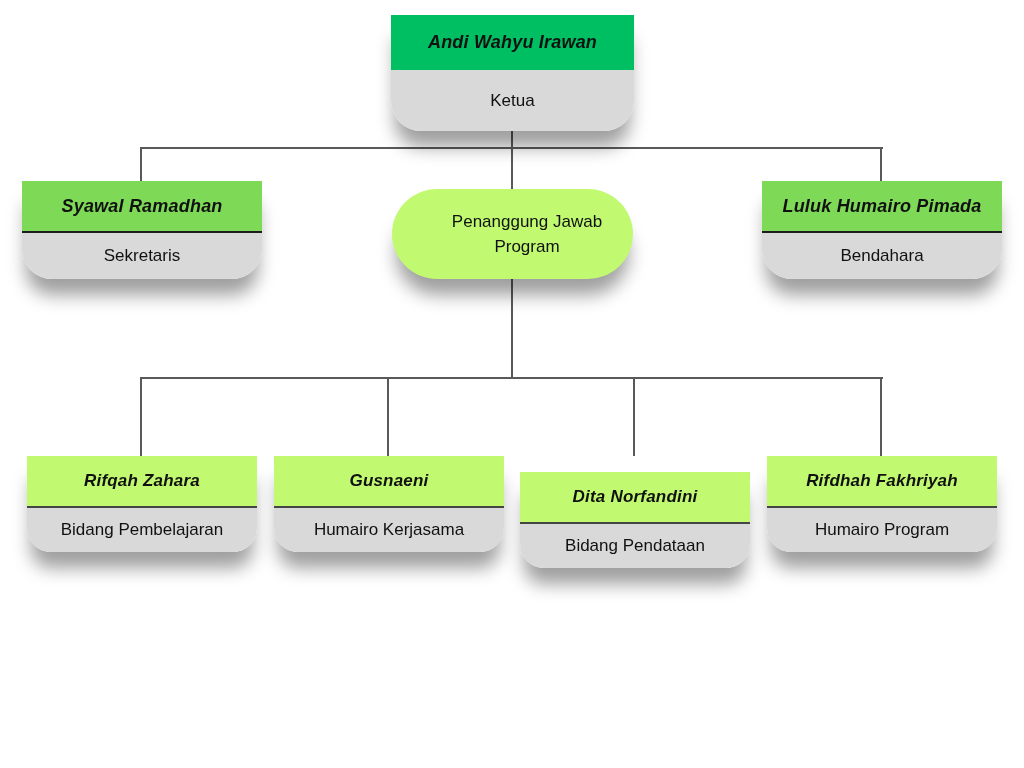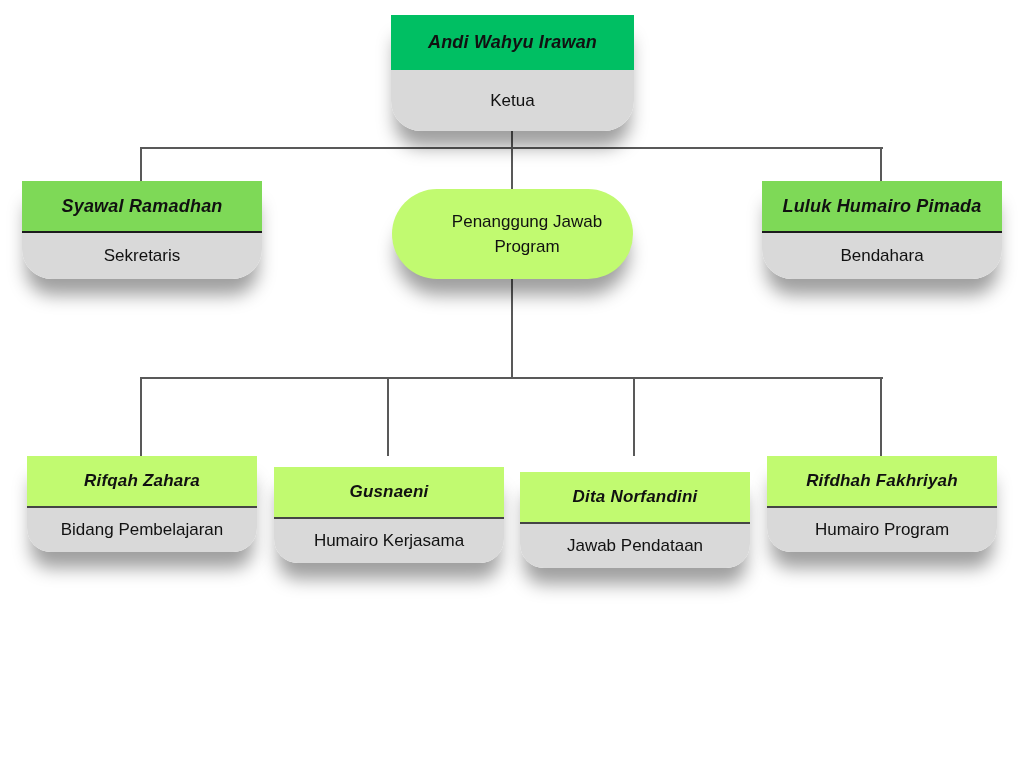--- a/index.html
+++ b/index.html
@@ -85,35 +85,35 @@
 
   <div class="node row3-node" style="left:27px;top:456px;width:230px;">
     <div class="hdr">
       <span class="name">Rifqah Zahara</span>
     </div>
     <div class="bdy">
       <span class="role">Bidang Pembelajaran</span>
     </div>
   </div>
 
-  <div class="node row3-node" style="left:274px;top:467px;width:230px;">
+  <div class="node row3-node" style="left:274px;top:456px;width:230px;">
     <div class="hdr">
       <span class="name">Gusnaeni</span>
     </div>
     <div class="bdy">
       <span class="role">Humairo Kerjasama</span>
     </div>
   </div>
 
   <div class="node row3-node" style="left:520px;top:472px;width:230px;">
     <div class="hdr">
       <span class="name">Dita Norfandini</span>
     </div>
     <div class="bdy">
-      <span class="role">Jawab Pendataan</span>
+      <span class="role">Bidang Pendataan</span>
     </div>
   </div>
 
   <div class="node row3-node" style="left:767px;top:456px;width:230px;">
     <div class="hdr">
       <span class="name">Rifdhah Fakhriyah</span>
     </div>
     <div class="bdy">
       <span class="role">Humairo Program</span>
     </div>

